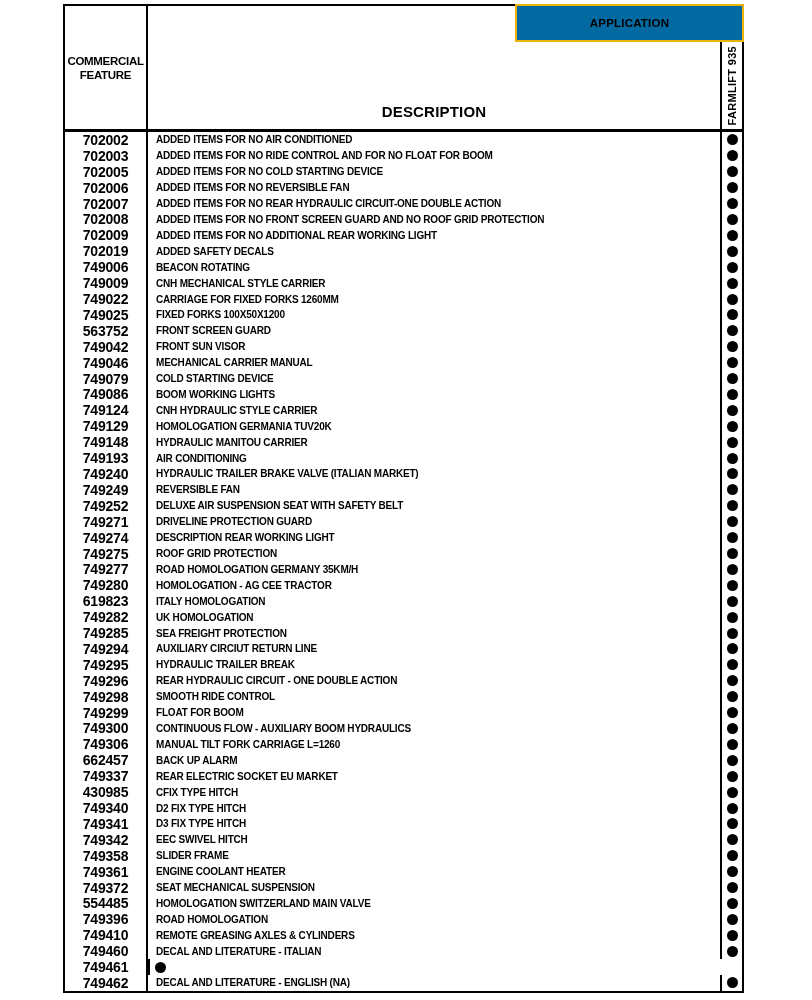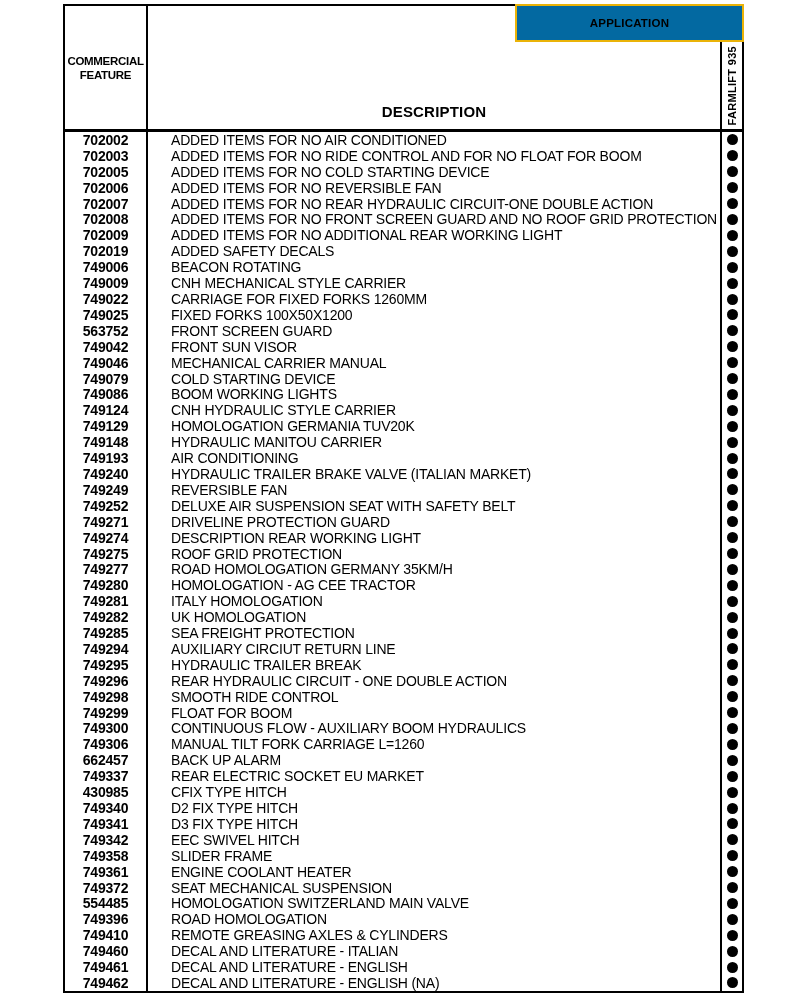--- a/index.html
+++ b/index.html
@@ -128,23 +128,23 @@
     justify-content: center;
     font-weight: bold;
     font-size: 14px;
     letter-spacing: -0.2px;
     color: #000;
   }
   .c-desc {
     flex: 1;
     display: flex;
     align-items: center;
-    padding-left: 23px;
-    font-weight: normal;
-    font-size: 14px;
+    padding-left: 8px;
+    font-weight: bold;
+    font-size: 10px;
     letter-spacing: -0.2px;
     white-space: nowrap;
     overflow: hidden;
     color: #000;
   }
   .c-dot {
     width: 22px;
     border-left: 2px solid #000;
     box-sizing: border-box;
     display: flex;
@@ -410,21 +410,21 @@
 
   <div class="row">
     <div class="c-code">749280</div>
     <div class="c-desc">HOMOLOGATION - AG CEE TRACTOR</div>
     <div class="c-dot">
       <span class="dot"></span>
     </div>
   </div>
 
   <div class="row">
-    <div class="c-code">749281</div>
+    <div class="c-code">619823</div>
     <div class="c-desc">ITALY HOMOLOGATION</div>
     <div class="c-dot">
       <span class="dot"></span>
     </div>
   </div>
 
   <div class="row">
     <div class="c-code">749282</div>
     <div class="c-desc">UK HOMOLOGATION</div>
     <div class="c-dot">
@@ -597,21 +597,20 @@
   <div class="row">
     <div class="c-code">749460</div>
     <div class="c-desc">DECAL AND LITERATURE - ITALIAN</div>
     <div class="c-dot">
       <span class="dot"></span>
     </div>
   </div>
 
   <div class="row">
     <div class="c-code">749461</div>
-    <div class="c-desc">DECAL AND LITERATURE - ENGLISH</div>
     <div class="c-dot">
       <span class="dot"></span>
     </div>
   </div>
 
   <div class="row">
     <div class="c-code">749462</div>
     <div class="c-desc">DECAL AND LITERATURE - ENGLISH (NA)</div>
     <div class="c-dot">
       <span class="dot"></span>

